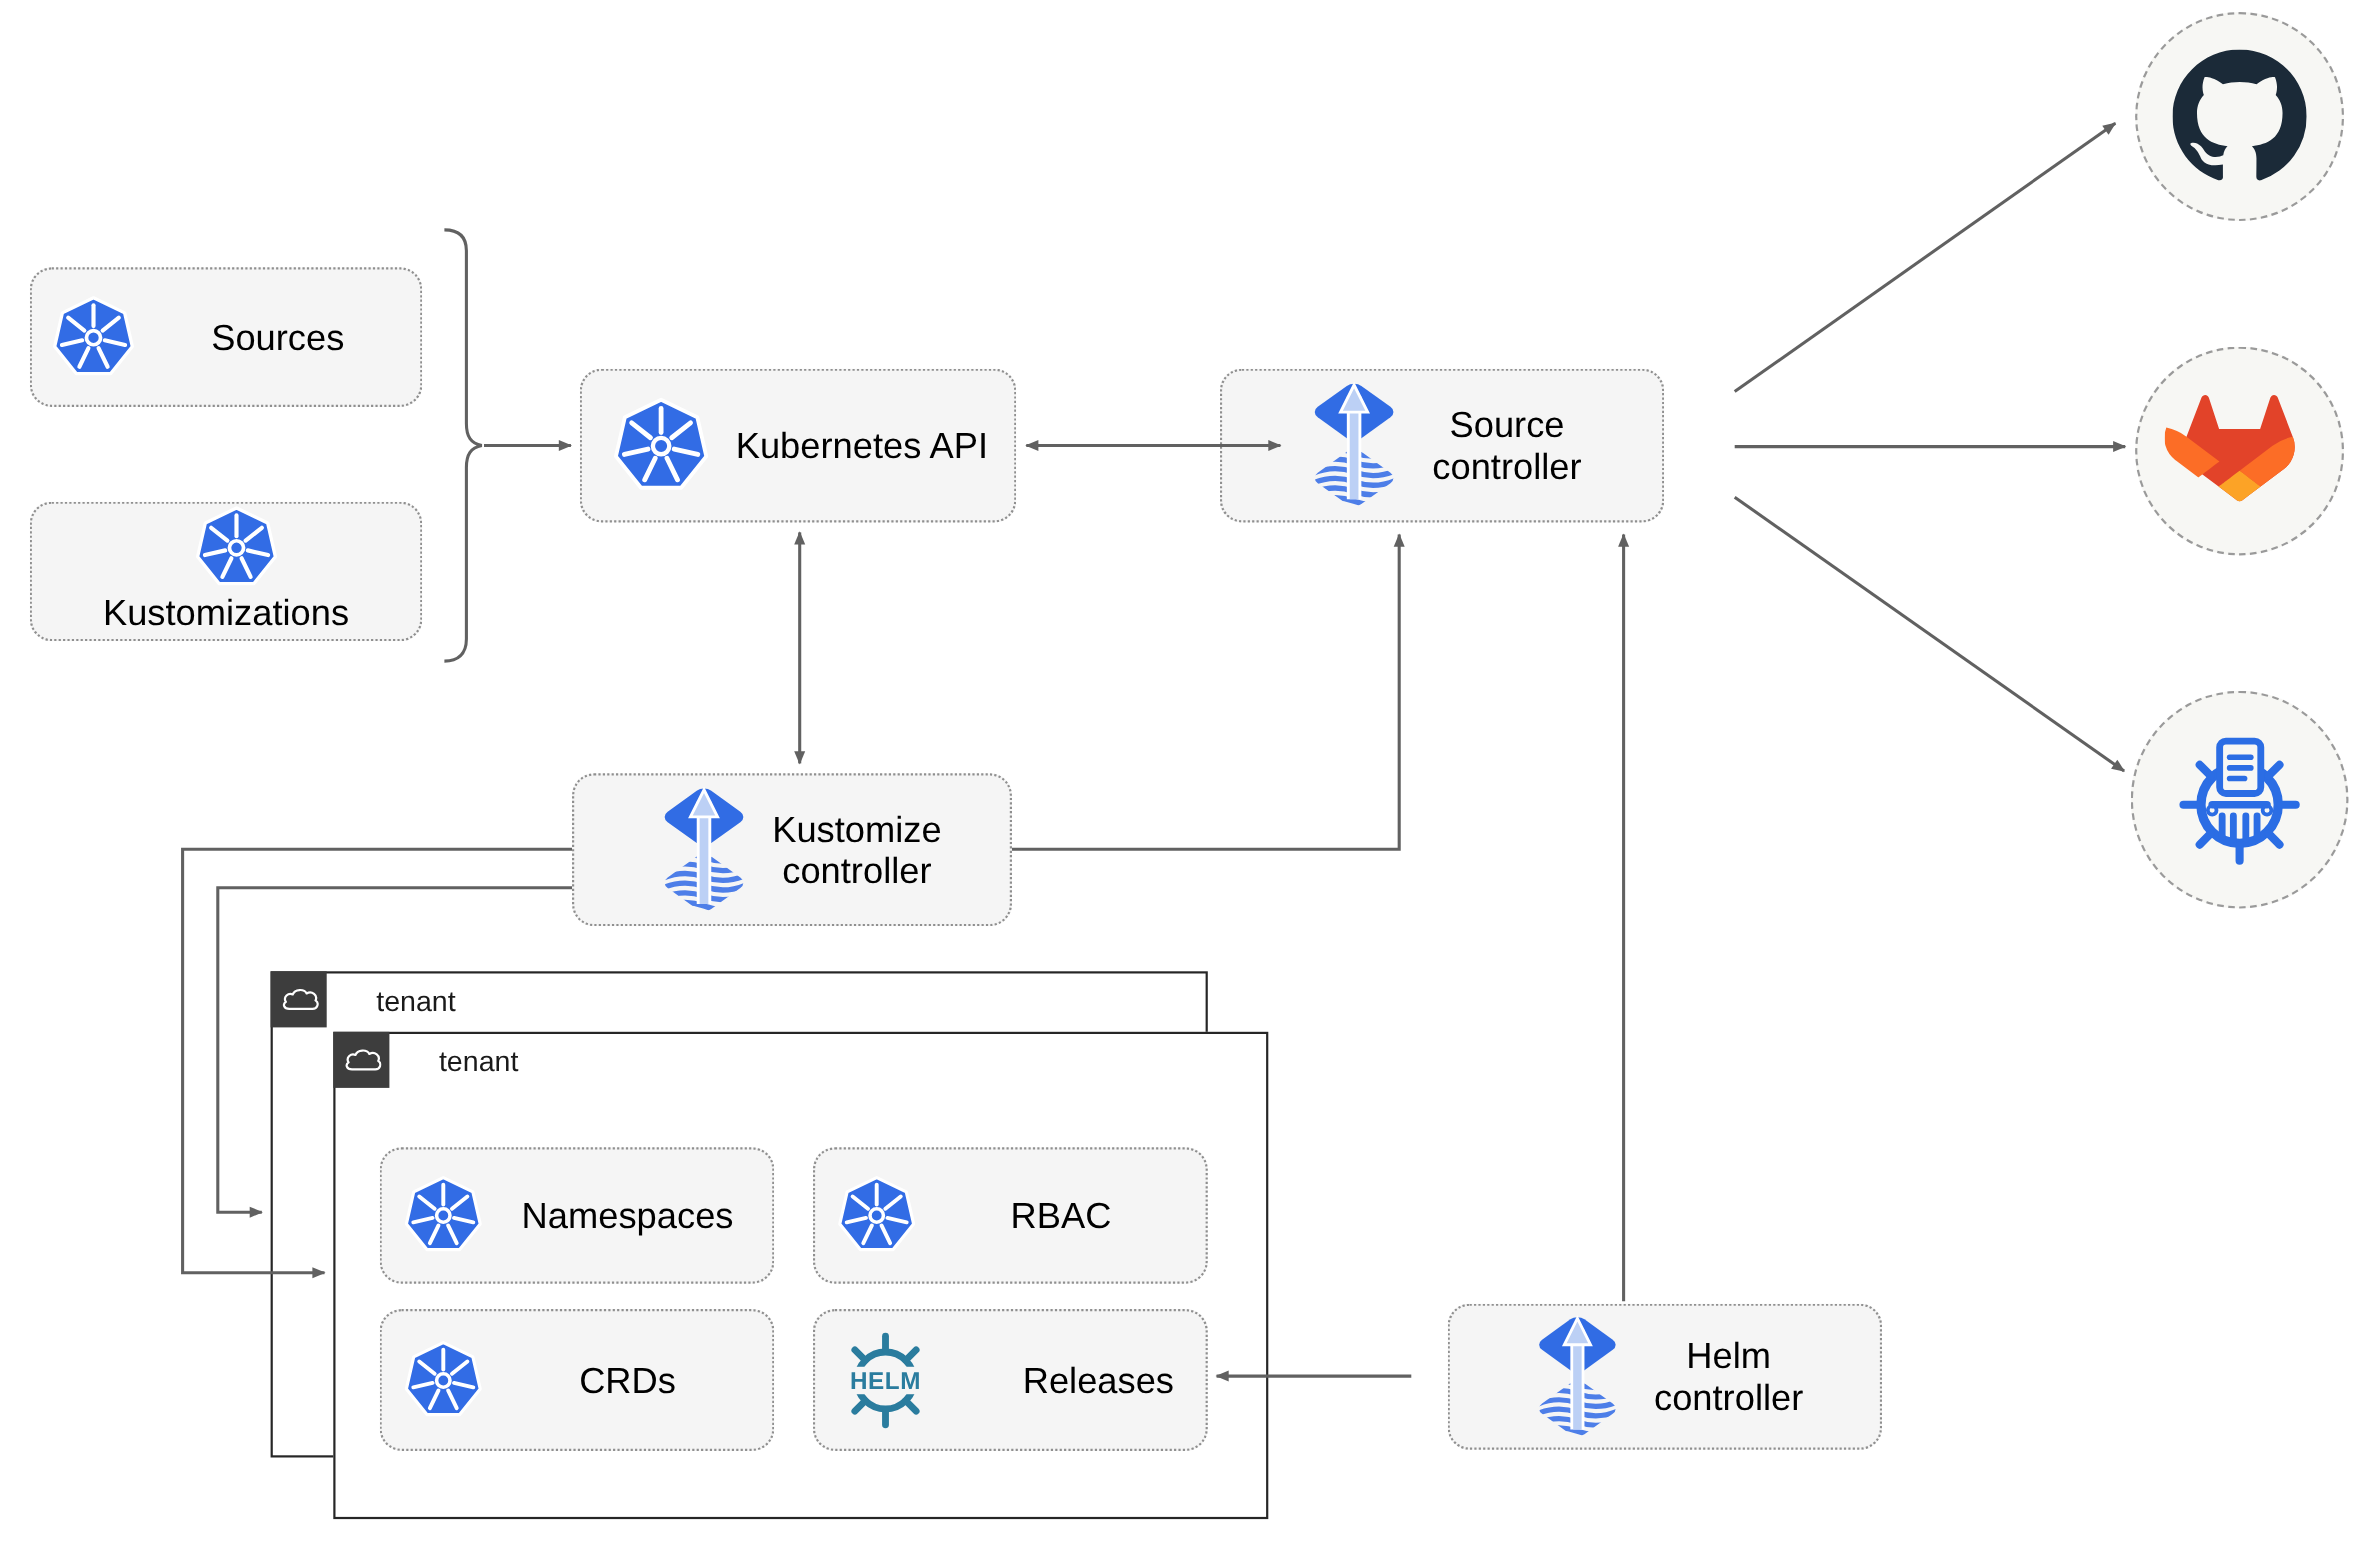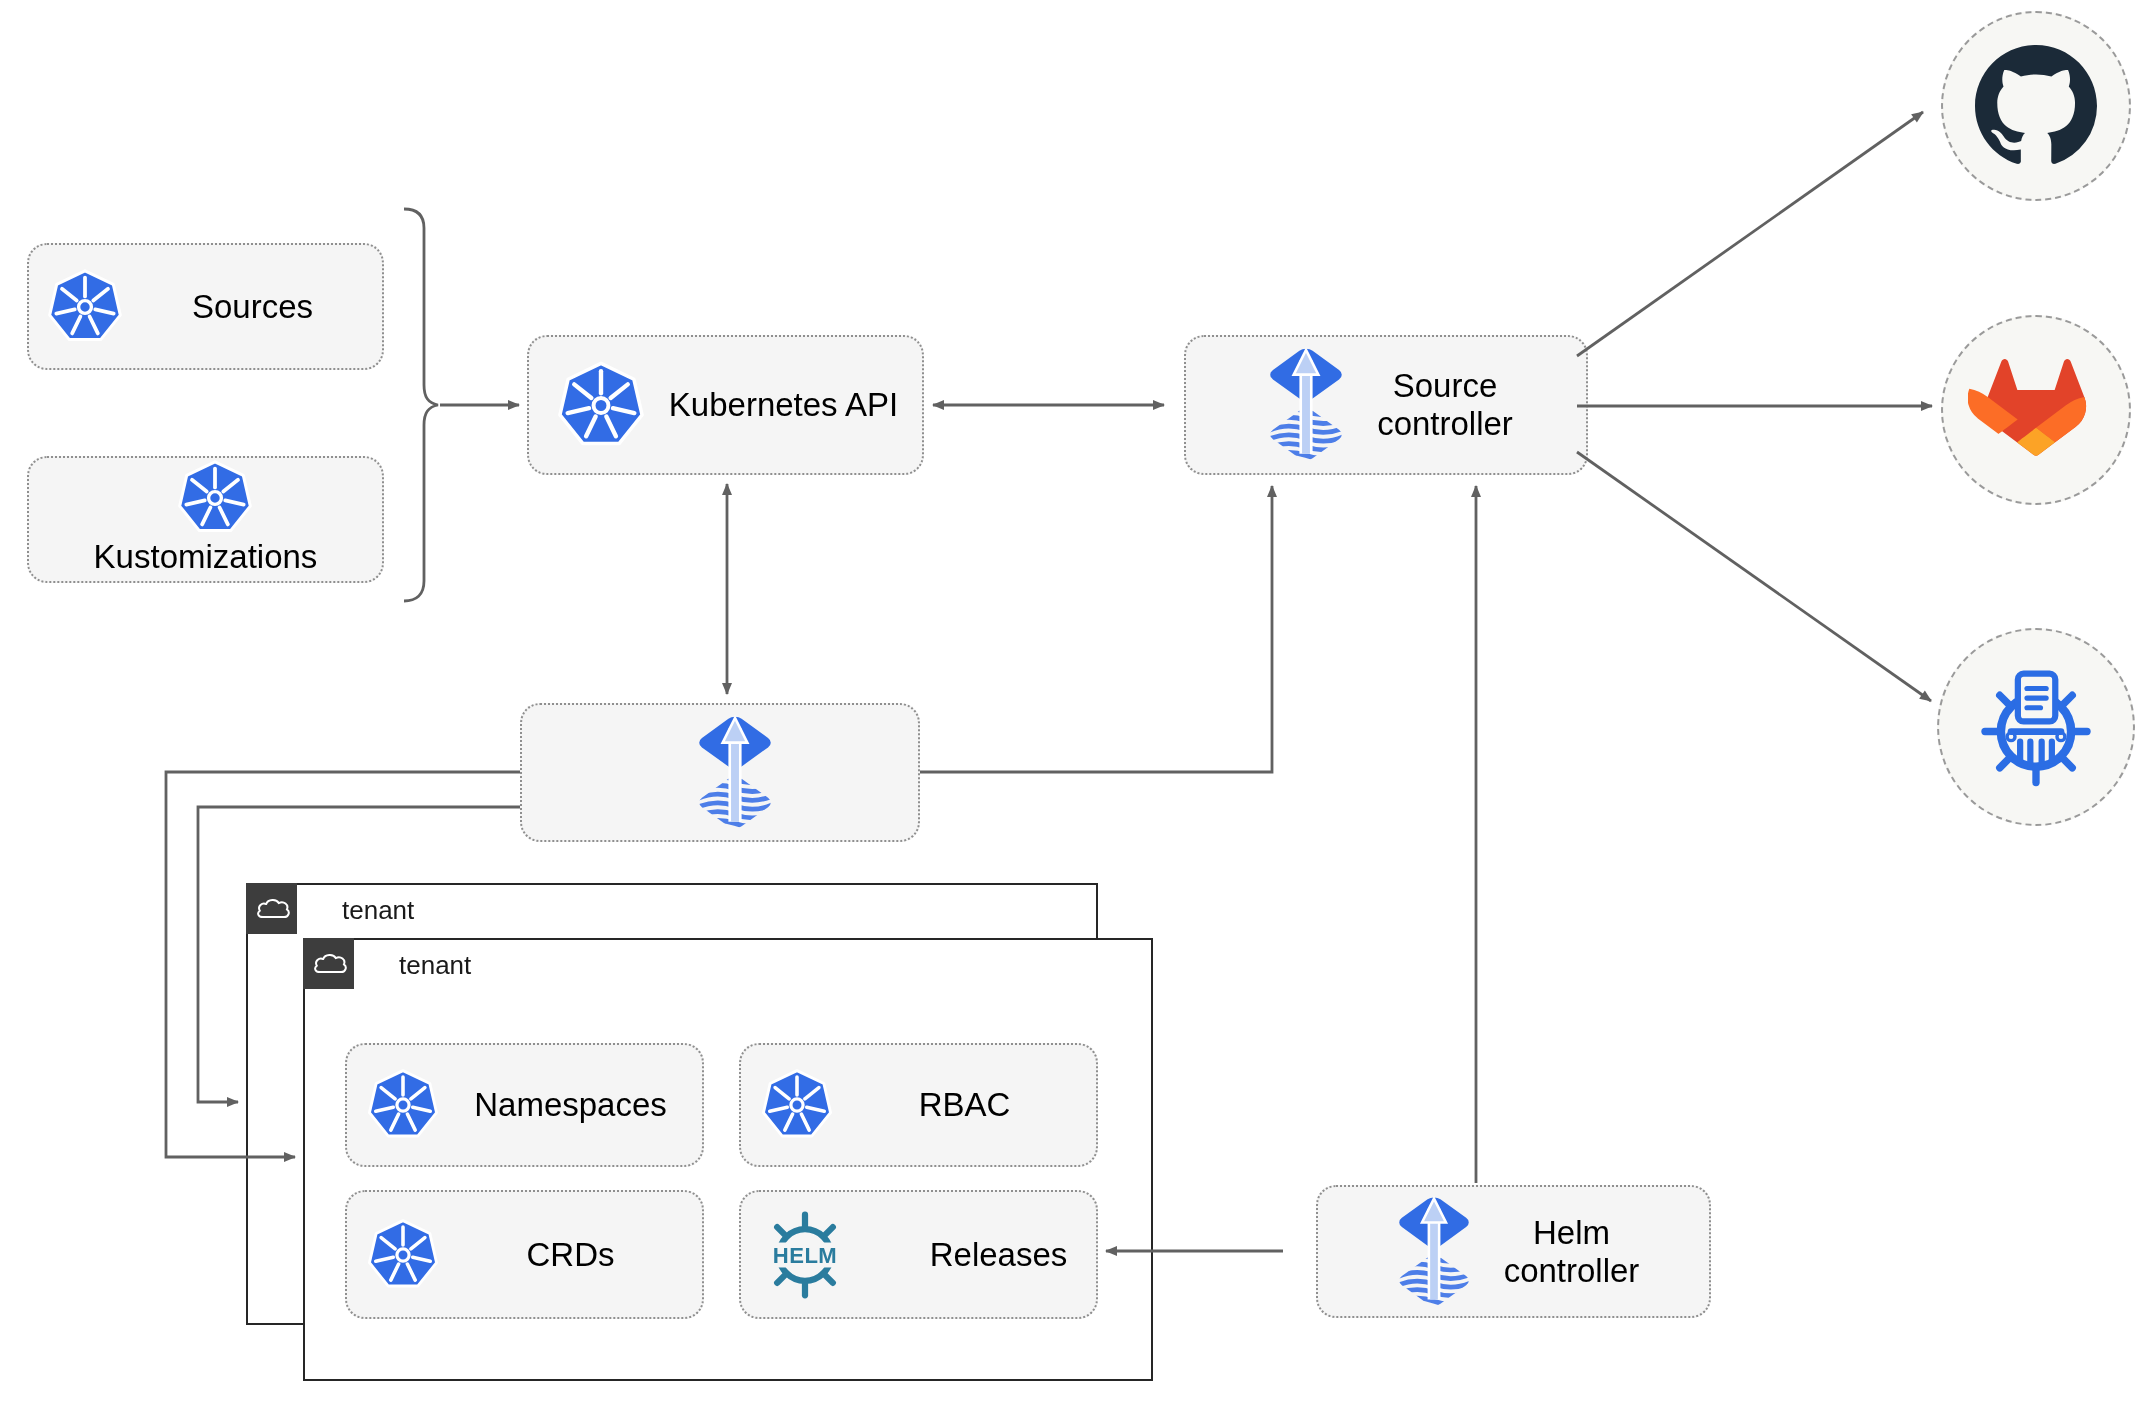--- a/index.html
+++ b/index.html
@@ -90,31 +90,32 @@
     <div class="node-label nowrap">Kustomizations</div>
   </div>
 
   <div class="node" style="left:527px;top:335px;width:397px;height:140px;">
     <svg class="icon" width="88" height="93" style="margin-left:28px;">
         <use href="#sym-k8s"></use>
       </svg>
     <div class="node-label nowrap">Kubernetes API</div>
   </div>
 
-  <div class="node wrap2" style="left:1184px;top:335px;width:404px;height:140px;">
+  <div class="node wrap2" style="left:1109px;top:335px;width:404px;height:140px;">
     <svg class="icon" width="88" height="128" style="margin-left:30px;">
         <use href="#sym-flux"></use>
       </svg>
     <div class="node-label">Source controller</div>
   </div>
 
   <div class="node wrap2" style="left:520px;top:703px;width:400px;height:139px;">
     <svg class="icon" width="88" height="128" style="margin-left:30px;">
         <use href="#sym-flux"></use>
       </svg>
+    <div class="node-label">Kustomize controller</div>
   </div>
 
   <div class="node wrap2" style="left:1316px;top:1185px;width:395px;height:133px;">
     <svg class="icon" width="86" height="124" style="margin-left:30px;">
         <use href="#sym-flux"></use>
       </svg>
     <div class="node-label">Helm controller</div>
   </div>
 
   <div class="tenant" style="left:246px;top:883px;width:852px;height:442px;">

